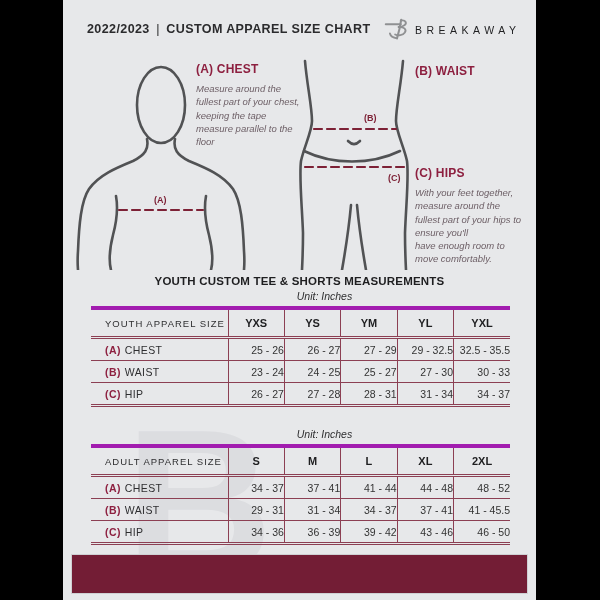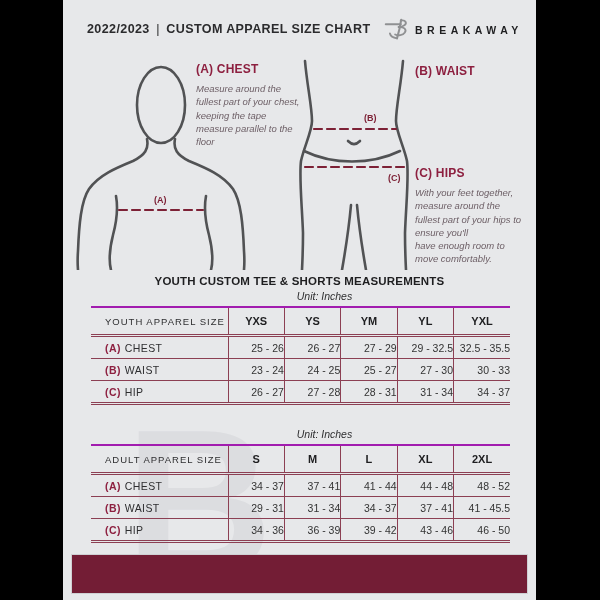--- a/index.html
+++ b/index.html
@@ -5,21 +5,21 @@
   html,body{margin:0;padding:0;background:#000;}
   .canvas{position:relative;width:600px;height:600px;background:#000;overflow:hidden;
           font-family:"Liberation Sans",sans-serif;}
   .page{position:absolute;left:63px;top:0;width:473px;height:600px;background:#e7e8ea;overflow:hidden;}
 
   
   .hdr-title{position:absolute;left:24px;top:21px;font-weight:bold;font-size:13.5px;color:#2b2b2d;
              letter-spacing:.4px;white-space:nowrap;transform:scaleX(.93);transform-origin:left center;}
   .hdr-title .divider{padding:0 7px;color:#2b2b2d;font-weight:normal;}
   .logo{position:absolute;left:320px;top:15px;width:28px;height:28px;}
-  .brand{position:absolute;left:352px;top:24px;font-size:10.5px;font-weight:bold;
+  .brand{position:absolute;left:352px;top:24px;font-size:10.5px;font-weight:normal;
          letter-spacing:4.5px;color:#1f1f21;white-space:nowrap;text-align:center;}
 
   
   .fig{position:absolute;}
   .fig path,.fig ellipse{fill:none;stroke:#515254;stroke-width:2.6;stroke-linecap:round;}
   .fig .dash{stroke:#7d2136;stroke-width:2.2;stroke-dasharray:8 5;}
   .fig text{font-family:"Liberation Sans",sans-serif;font-size:9px;font-weight:bold;fill:#7d2136;}
 
   
   .inst{position:absolute;z-index:2;}
@@ -30,21 +30,21 @@
   .sec-title{position:absolute;left:0;width:473px;text-align:center;font-size:11.5px;font-weight:bold;
              color:#1e1e20;letter-spacing:.2px;z-index:2;}
   .sec-unit{position:absolute;left:0;width:523px;text-align:center;font-size:10.5px;font-style:italic;
             color:#2e2e30;z-index:2;}
 
   
   .size-table-wrap{position:absolute;left:28px;width:419px;z-index:2;}
   table.size-table{border-collapse:collapse;width:419px;table-layout:fixed;}
   .size-table th,.size-table td{padding:0;margin:0;}
   .size-table th{height:26px;font-size:11px;font-weight:bold;color:#1e1e20;text-align:center;
-                 border-top:2px solid #a21caf;border-bottom:3px double #8c3f53;}
+                 border-top:4px solid #a21caf;border-bottom:3px double #8c3f53;}
   .size-table th.label-col{font-size:9.5px;font-weight:normal;color:#2e2e30;text-align:left;
                            padding-left:14px;letter-spacing:1px;}
   .size-table td{height:21px;font-size:10.5px;color:#333;text-align:right;border-bottom:1px solid #8c3f53;}
   .size-table tr:last-child td{border-bottom:3px double #8c3f53;}
   .size-table th:not(:first-child),.size-table td:not(:first-child){border-left:1px solid #8c3f53;}
   .size-table td.row-label{text-align:left;padding-left:14px;font-size:10.5px;color:#2e2e30;letter-spacing:.4px;}
   .size-table td.row-label .pfx{font-weight:bold;color:#8d2040;margin-right:4px;}
 
   
   .watermark{position:absolute;left:62px;top:398px;font-size:205px;line-height:1;font-weight:bold;

